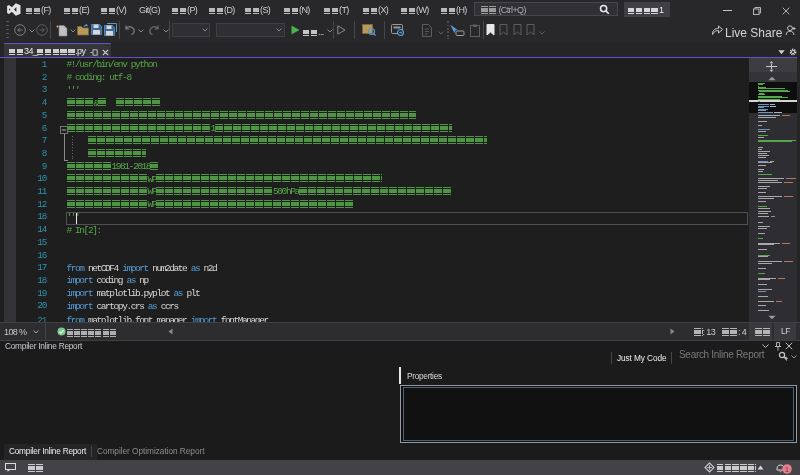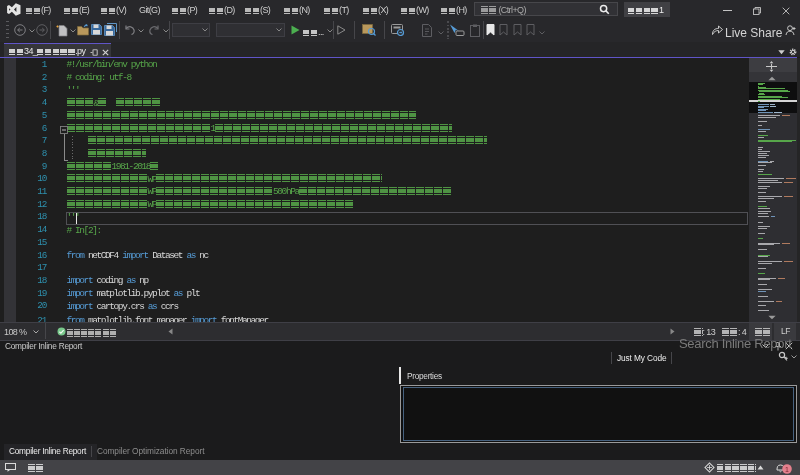--- a/index.html
+++ b/index.html
@@ -211,21 +211,21 @@
 <div class="crow" style="top:52.2px;left:66.5px"><i style="display:inline-block;width:349px;height:8.4px;vertical-align:-0.8px;background:repeating-linear-gradient(0deg,rgba(87,166,74,0.87) 0,rgba(87,166,74,0.87) 1.5px,transparent 1.5px,transparent 2.2px);-webkit-mask:repeating-linear-gradient(90deg,#000 0,#000 7.8px,transparent 7.8px,transparent 9.0px);mask:repeating-linear-gradient(90deg,#000 0,#000 7.8px,transparent 7.8px,transparent 9.0px)"></i></div>
 <div class="crow" style="top:64.9px;left:66.5px"><i style="display:inline-block;width:144px;height:8.4px;vertical-align:-0.8px;background:repeating-linear-gradient(0deg,rgba(87,166,74,0.87) 0,rgba(87,166,74,0.87) 1.5px,transparent 1.5px,transparent 2.2px);-webkit-mask:repeating-linear-gradient(90deg,#000 0,#000 7.8px,transparent 7.8px,transparent 9.0px);mask:repeating-linear-gradient(90deg,#000 0,#000 7.8px,transparent 7.8px,transparent 9.0px)"></i><span style="color:#57A64A">1</span><i style="display:inline-block;width:237px;height:8.4px;vertical-align:-0.8px;background:repeating-linear-gradient(0deg,rgba(87,166,74,0.87) 0,rgba(87,166,74,0.87) 1.5px,transparent 1.5px,transparent 2.2px);-webkit-mask:repeating-linear-gradient(90deg,#000 0,#000 7.8px,transparent 7.8px,transparent 9.0px);mask:repeating-linear-gradient(90deg,#000 0,#000 7.8px,transparent 7.8px,transparent 9.0px)"></i></div>
 <div class="crow" style="top:77.6px;left:87.5px"><i style="display:inline-block;width:399px;height:8.4px;vertical-align:-0.8px;background:repeating-linear-gradient(0deg,rgba(87,166,74,0.87) 0,rgba(87,166,74,0.87) 1.5px,transparent 1.5px,transparent 2.2px);-webkit-mask:repeating-linear-gradient(90deg,#000 0,#000 7.8px,transparent 7.8px,transparent 9.0px);mask:repeating-linear-gradient(90deg,#000 0,#000 7.8px,transparent 7.8px,transparent 9.0px)"></i></div>
 <div class="crow" style="top:90.3px;left:87.5px"><i style="display:inline-block;width:58px;height:8.4px;vertical-align:-0.8px;background:repeating-linear-gradient(0deg,rgba(87,166,74,0.87) 0,rgba(87,166,74,0.87) 1.5px,transparent 1.5px,transparent 2.2px);-webkit-mask:repeating-linear-gradient(90deg,#000 0,#000 7.8px,transparent 7.8px,transparent 9.0px);mask:repeating-linear-gradient(90deg,#000 0,#000 7.8px,transparent 7.8px,transparent 9.0px)"></i></div>
 <div class="crow" style="top:103.0px;left:66.5px"><i style="display:inline-block;width:45px;height:8.4px;vertical-align:-0.8px;background:repeating-linear-gradient(0deg,rgba(87,166,74,0.87) 0,rgba(87,166,74,0.87) 1.5px,transparent 1.5px,transparent 2.2px);-webkit-mask:repeating-linear-gradient(90deg,#000 0,#000 7.8px,transparent 7.8px,transparent 9.0px);mask:repeating-linear-gradient(90deg,#000 0,#000 7.8px,transparent 7.8px,transparent 9.0px)"></i><span style="color:#57A64A">1981-2018</span><i style="display:inline-block;width:9px;height:8.4px;vertical-align:-0.8px;background:repeating-linear-gradient(0deg,rgba(87,166,74,0.87) 0,rgba(87,166,74,0.87) 1.5px,transparent 1.5px,transparent 2.2px);-webkit-mask:repeating-linear-gradient(90deg,#000 0,#000 7.8px,transparent 7.8px,transparent 9.0px);mask:repeating-linear-gradient(90deg,#000 0,#000 7.8px,transparent 7.8px,transparent 9.0px)"></i></div>
 <div class="crow" style="top:115.7px;left:66.5px"><i style="display:inline-block;width:81px;height:8.4px;vertical-align:-0.8px;background:repeating-linear-gradient(0deg,rgba(87,166,74,0.87) 0,rgba(87,166,74,0.87) 1.5px,transparent 1.5px,transparent 2.2px);-webkit-mask:repeating-linear-gradient(90deg,#000 0,#000 7.8px,transparent 7.8px,transparent 9.0px);mask:repeating-linear-gradient(90deg,#000 0,#000 7.8px,transparent 7.8px,transparent 9.0px)"></i><span style="color:#57A64A">WP</span><i style="display:inline-block;width:226px;height:8.4px;vertical-align:-0.8px;background:repeating-linear-gradient(0deg,rgba(87,166,74,0.87) 0,rgba(87,166,74,0.87) 1.5px,transparent 1.5px,transparent 2.2px);-webkit-mask:repeating-linear-gradient(90deg,#000 0,#000 7.8px,transparent 7.8px,transparent 9.0px);mask:repeating-linear-gradient(90deg,#000 0,#000 7.8px,transparent 7.8px,transparent 9.0px)"></i></div>
 <div class="crow" style="top:128.4px;left:66.5px"><i style="display:inline-block;width:81px;height:8.4px;vertical-align:-0.8px;background:repeating-linear-gradient(0deg,rgba(87,166,74,0.87) 0,rgba(87,166,74,0.87) 1.5px,transparent 1.5px,transparent 2.2px);-webkit-mask:repeating-linear-gradient(90deg,#000 0,#000 7.8px,transparent 7.8px,transparent 9.0px);mask:repeating-linear-gradient(90deg,#000 0,#000 7.8px,transparent 7.8px,transparent 9.0px)"></i><span style="color:#57A64A">WP</span><i style="display:inline-block;width:117px;height:8.4px;vertical-align:-0.8px;background:repeating-linear-gradient(0deg,rgba(87,166,74,0.87) 0,rgba(87,166,74,0.87) 1.5px,transparent 1.5px,transparent 2.2px);-webkit-mask:repeating-linear-gradient(90deg,#000 0,#000 7.8px,transparent 7.8px,transparent 9.0px);mask:repeating-linear-gradient(90deg,#000 0,#000 7.8px,transparent 7.8px,transparent 9.0px)"></i><span style="color:#57A64A">500hPa</span><i style="display:inline-block;width:153px;height:8.4px;vertical-align:-0.8px;background:repeating-linear-gradient(0deg,rgba(87,166,74,0.87) 0,rgba(87,166,74,0.87) 1.5px,transparent 1.5px,transparent 2.2px);-webkit-mask:repeating-linear-gradient(90deg,#000 0,#000 7.8px,transparent 7.8px,transparent 9.0px);mask:repeating-linear-gradient(90deg,#000 0,#000 7.8px,transparent 7.8px,transparent 9.0px)"></i></div>
 <div class="crow" style="top:141.1px;left:66.5px"><i style="display:inline-block;width:81px;height:8.4px;vertical-align:-0.8px;background:repeating-linear-gradient(0deg,rgba(87,166,74,0.87) 0,rgba(87,166,74,0.87) 1.5px,transparent 1.5px,transparent 2.2px);-webkit-mask:repeating-linear-gradient(90deg,#000 0,#000 7.8px,transparent 7.8px,transparent 9.0px);mask:repeating-linear-gradient(90deg,#000 0,#000 7.8px,transparent 7.8px,transparent 9.0px)"></i><span style="color:#57A64A">WP</span><i style="display:inline-block;width:198px;height:8.4px;vertical-align:-0.8px;background:repeating-linear-gradient(0deg,rgba(87,166,74,0.87) 0,rgba(87,166,74,0.87) 1.5px,transparent 1.5px,transparent 2.2px);-webkit-mask:repeating-linear-gradient(90deg,#000 0,#000 7.8px,transparent 7.8px,transparent 9.0px);mask:repeating-linear-gradient(90deg,#000 0,#000 7.8px,transparent 7.8px,transparent 9.0px)"></i></div>
 <div class="crow" style="top:153.8px;left:66.5px"><span style="color:#57A64A">'''</span></div>
 <div class="crow" style="top:166.5px;left:66.5px"><span style="color:#57A64A"># In[2]:</span></div>
-<div class="crow" style="top:191.9px;left:66.5px"><span style="color:#569CD6">from </span><span style="color:#D8D8D8">netCDF4 </span><span style="color:#569CD6">import </span><span style="color:#D8D8D8">Dataset </span><span style="color:#569CD6">as </span><span style="color:#D8D8D8">nc</span></div>
+<div class="crow" style="top:204.6px;left:66.5px"><span style="color:#569CD6">from </span><span style="color:#D8D8D8">netCDF4 </span><span style="color:#569CD6">import </span><span style="color:#D8D8D8">num2date </span><span style="color:#569CD6">as </span><span style="color:#D8D8D8">n2d</span></div>
 <div class="crow" style="top:217.3px;left:66.5px"><span style="color:#569CD6">import </span><span style="color:#D8D8D8">coding </span><span style="color:#569CD6">as </span><span style="color:#D8D8D8">np</span></div>
 <div class="crow" style="top:230.0px;left:66.5px"><span style="color:#569CD6">import </span><span style="color:#D8D8D8">matplotlib.pyplot </span><span style="color:#569CD6">as </span><span style="color:#D8D8D8">plt</span></div>
 <div class="crow" style="top:242.7px;left:66.5px"><span style="color:#569CD6">import </span><span style="color:#D8D8D8">cartopy.crs </span><span style="color:#569CD6">as </span><span style="color:#D8D8D8">ccrs</span></div>
 <div class="crow" style="top:257.4px;left:66.5px"><span style="color:#569CD6">from </span><span style="color:#D8D8D8">matplotlib.font_manager </span><span style="color:#569CD6">import </span><span style="color:#D8D8D8">fontManager</span></div>
 <div class="lnum" style="top:1.0px">1</div>
 <div class="lnum" style="top:13.7px">2</div>
 <div class="lnum" style="top:26.4px">3</div>
 <div class="lnum" style="top:39.1px">4</div>
 <div class="lnum" style="top:51.8px">5</div>
 <div class="lnum" style="top:64.5px">6</div>
@@ -397,21 +397,21 @@
     </svg>
 <svg class="abs" style="left:774px;top:341.5px" width="8" height="9" viewBox="0 0 8 9">
  <path d="M2.5 0.5 L5.5 0.5 L5.5 4.5 L2.5 4.5 Z M1 4.5 L7 4.5 M4 4.5 L4 8.5" stroke="#C0C0C0" stroke-width="0.9" fill="none"></path>
 </svg>
 <svg class="abs" style="left:784.5px;top:342px" width="8" height="8" viewBox="0 0 8 8">
       <path d="M0.8 0.8 L7.2 7.2 M0.8 7.2 L7.2 0.8" stroke="#C0C0C0" stroke-width="1"></path>
     </svg>
 <div class="sep" style="left:611px;top:352px;height:12px"></div>
 <div class="abs ui" style="left:617px;top:353px;font-size:8.3px;letter-spacing:-0.1px;color:#EDEDED">Just My Code</div>
 <div class="sep" style="left:671px;top:352px;height:12px"></div>
-<div class="abs ui" style="left:679px;top:336px;font-size:13px;letter-spacing:-0.3px;color:#7A7A7A">Search Inline Report</div>
+<div class="abs ui" style="left:679px;top:349px;font-size:10px;letter-spacing:-0.3px;color:#7A7A7A">Search Inline Report</div>
 <svg class="abs" style="left:777px;top:351px" width="12" height="12" viewBox="0 0 12 12">
  <circle cx="5" cy="4" r="2.6" fill="none" stroke="#C9C9C9" stroke-width="1.2"></circle>
  <path d="M6.8 6 L10 9.5 M8 7 L9.5 6 M9 8 L10.5 7" stroke="#C9C9C9" stroke-width="1.1" fill="none"></path>
 </svg>
 <svg class="abs" style="left:790.5px;top:355px" width="6" height="4" viewBox="0 0 6 4">
       <path d="M0.5 0.5 L3 3 L5.5 0.5" fill="none" stroke="#999" stroke-width="1"></path>
     </svg>
 
 <div class="abs" style="left:399px;top:367px;width:1.6px;height:17px;background:#E8E8E8"></div>
 <div class="abs ui" style="left:407px;top:371px;font-size:8.3px;letter-spacing:-0.3px;color:#DADADA">Properties</div>

